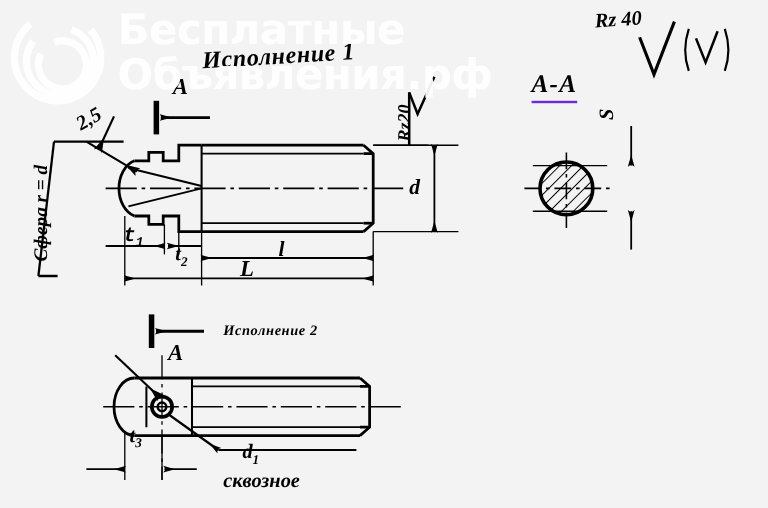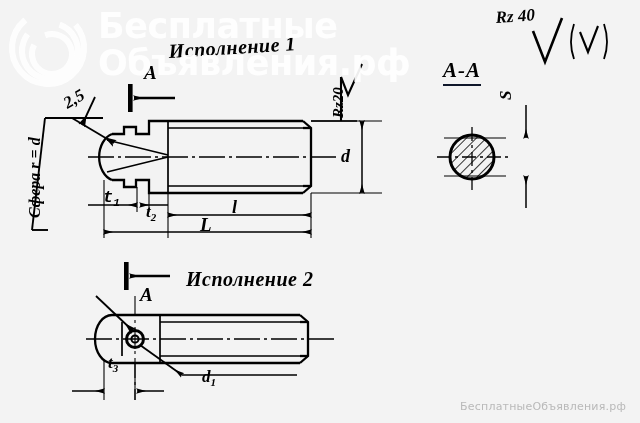--- a/index.html
+++ b/index.html
@@ -208,27 +208,27 @@
     <path d="M533,31 L545,62 L562,18" stroke-width="2.6"></path>
     <path d="M580,32 L588,52 L598,26" stroke-width="2.1"></path>
     <path d="M574,24 Q568,42 574,59" stroke-width="1.8"></path>
     <path d="M604,24 Q610,42 604,59" stroke-width="1.8"></path>
   </g>
 
 </svg>
 
 <div style="position:absolute;left:168px;top:40px;font-style:italic;font-size:20px;font-family:'Liberation Serif',serif;font-weight:bold;transform:rotate(-3.5deg);transform-origin:left top;letter-spacing:.5px;">Исполнение 1</div>
 
-<div style="position:absolute;left:186px;top:268px;font-style:italic;font-size:20px;font-family:'Liberation Serif',serif;font-weight:bold;letter-spacing:.5px;text-align:right;">Исполнение 2</div>
+<div style="position:absolute;left:186px;top:268px;font-style:italic;font-size:12px;font-family:'Liberation Serif',serif;font-weight:bold;letter-spacing:.5px;text-align:right;">Исполнение 2</div>
 
 <div style="position:absolute;left:144px;top:62px;font-style:italic;font-size:19px;font-weight:bold;font-family:'Liberation Serif',serif;">A</div>
 
 <div style="position:absolute;left:140px;top:284px;font-style:italic;font-size:19px;font-weight:bold;font-family:'Liberation Serif',serif;">A</div>
 
-<div style="position:absolute;left:443px;top:58px;font-style:italic;font-size:21px;font-weight:bold;font-family:'Liberation Serif',serif;border-bottom:2px solid #0f172a;padding-bottom:1px;letter-spacing:1px;">A-A</div>
+<div style="position:absolute;left:443px;top:58px;font-style:italic;font-size:21px;font-weight:bold;font-family:'Liberation Serif',serif;border-bottom:2px solid #6d28d9;padding-bottom:1px;letter-spacing:1px;">A-A</div>
 
 <div style="position:absolute;left:60px;top:96px;font-style:italic;font-size:17px;font-weight:bold;font-family:'Liberation Serif',serif;transform:rotate(-30deg);transform-origin:left top;">2,5</div>
 
 <div style="position:absolute;left:26px;top:218px;font-style:italic;font-size:16px;font-weight:bold;font-family:'Liberation Serif',serif;transform:rotate(-90deg);transform-origin:left top;white-space:nowrap;">Сфера r = d</div>
 
 <div style="position:absolute;left:330px;top:118px;font-style:italic;font-size:15px;font-weight:bold;font-family:'Liberation Serif',serif;transform:rotate(-90deg);transform-origin:left top;white-space:nowrap;">Rz20</div>
 
 <div style="position:absolute;left:495px;top:8px;font-style:italic;font-size:17px;font-weight:bold;font-family:'Liberation Serif',serif;transform:rotate(-4deg);transform-origin:left top;white-space:nowrap;">Rz 40</div>
 
 <div style="position:absolute;left:103px;top:188px;font-style:italic;font-size:17px;font-weight:bold;font-family:Liberation Mono, monospace;">
@@ -248,27 +248,27 @@
 <div style="position:absolute;left:496px;top:100px;font-style:italic;font-size:17px;font-weight:bold;font-family:'Liberation Serif',serif;transform:rotate(-90deg);transform-origin:left top;">S</div>
 
 <div style="position:absolute;left:108px;top:353px;font-style:italic;font-size:17px;font-weight:bold;font-family:'Liberation Serif',serif;">
   <span>t</span><sub style="font-size:11px;">3</sub>
 </div>
 
 <div style="position:absolute;left:202px;top:367px;font-style:italic;font-size:17px;font-weight:bold;font-family:'Liberation Serif',serif;text-align:right;">
   <span>d</span><sub style="font-size:11px;">1</sub>
 </div>
 
+<div style="position:absolute;left:186px;top:391px;font-style:italic;font-size:17px;font-weight:bold;font-family:'Liberation Serif',serif;">сквозное</div>
 
 <svg class="wm-logo" viewBox="0 0 92 88">
   <g fill="none" stroke="#ffffff" stroke-width="6" opacity="0.9">
     <circle cx="46" cy="46" r="36" stroke-dasharray="170 60" transform="rotate(-40 46 46)"></circle>
     <circle cx="48" cy="49" r="28" stroke-dasharray="140 40" transform="rotate(-70 48 49)"></circle>
     <circle cx="50" cy="52" r="20" stroke-dasharray="110 25" transform="rotate(-110 50 52)"></circle>
   </g>
 </svg>
 
 <div class="wm-text"><span>Бесплатные</span>
 <span>Объявления.рф</span></div>
 
-<div class="wm-bottom">БесплатныеОбъявления.рф</div>
 
 </div>
 
 </body></html>

